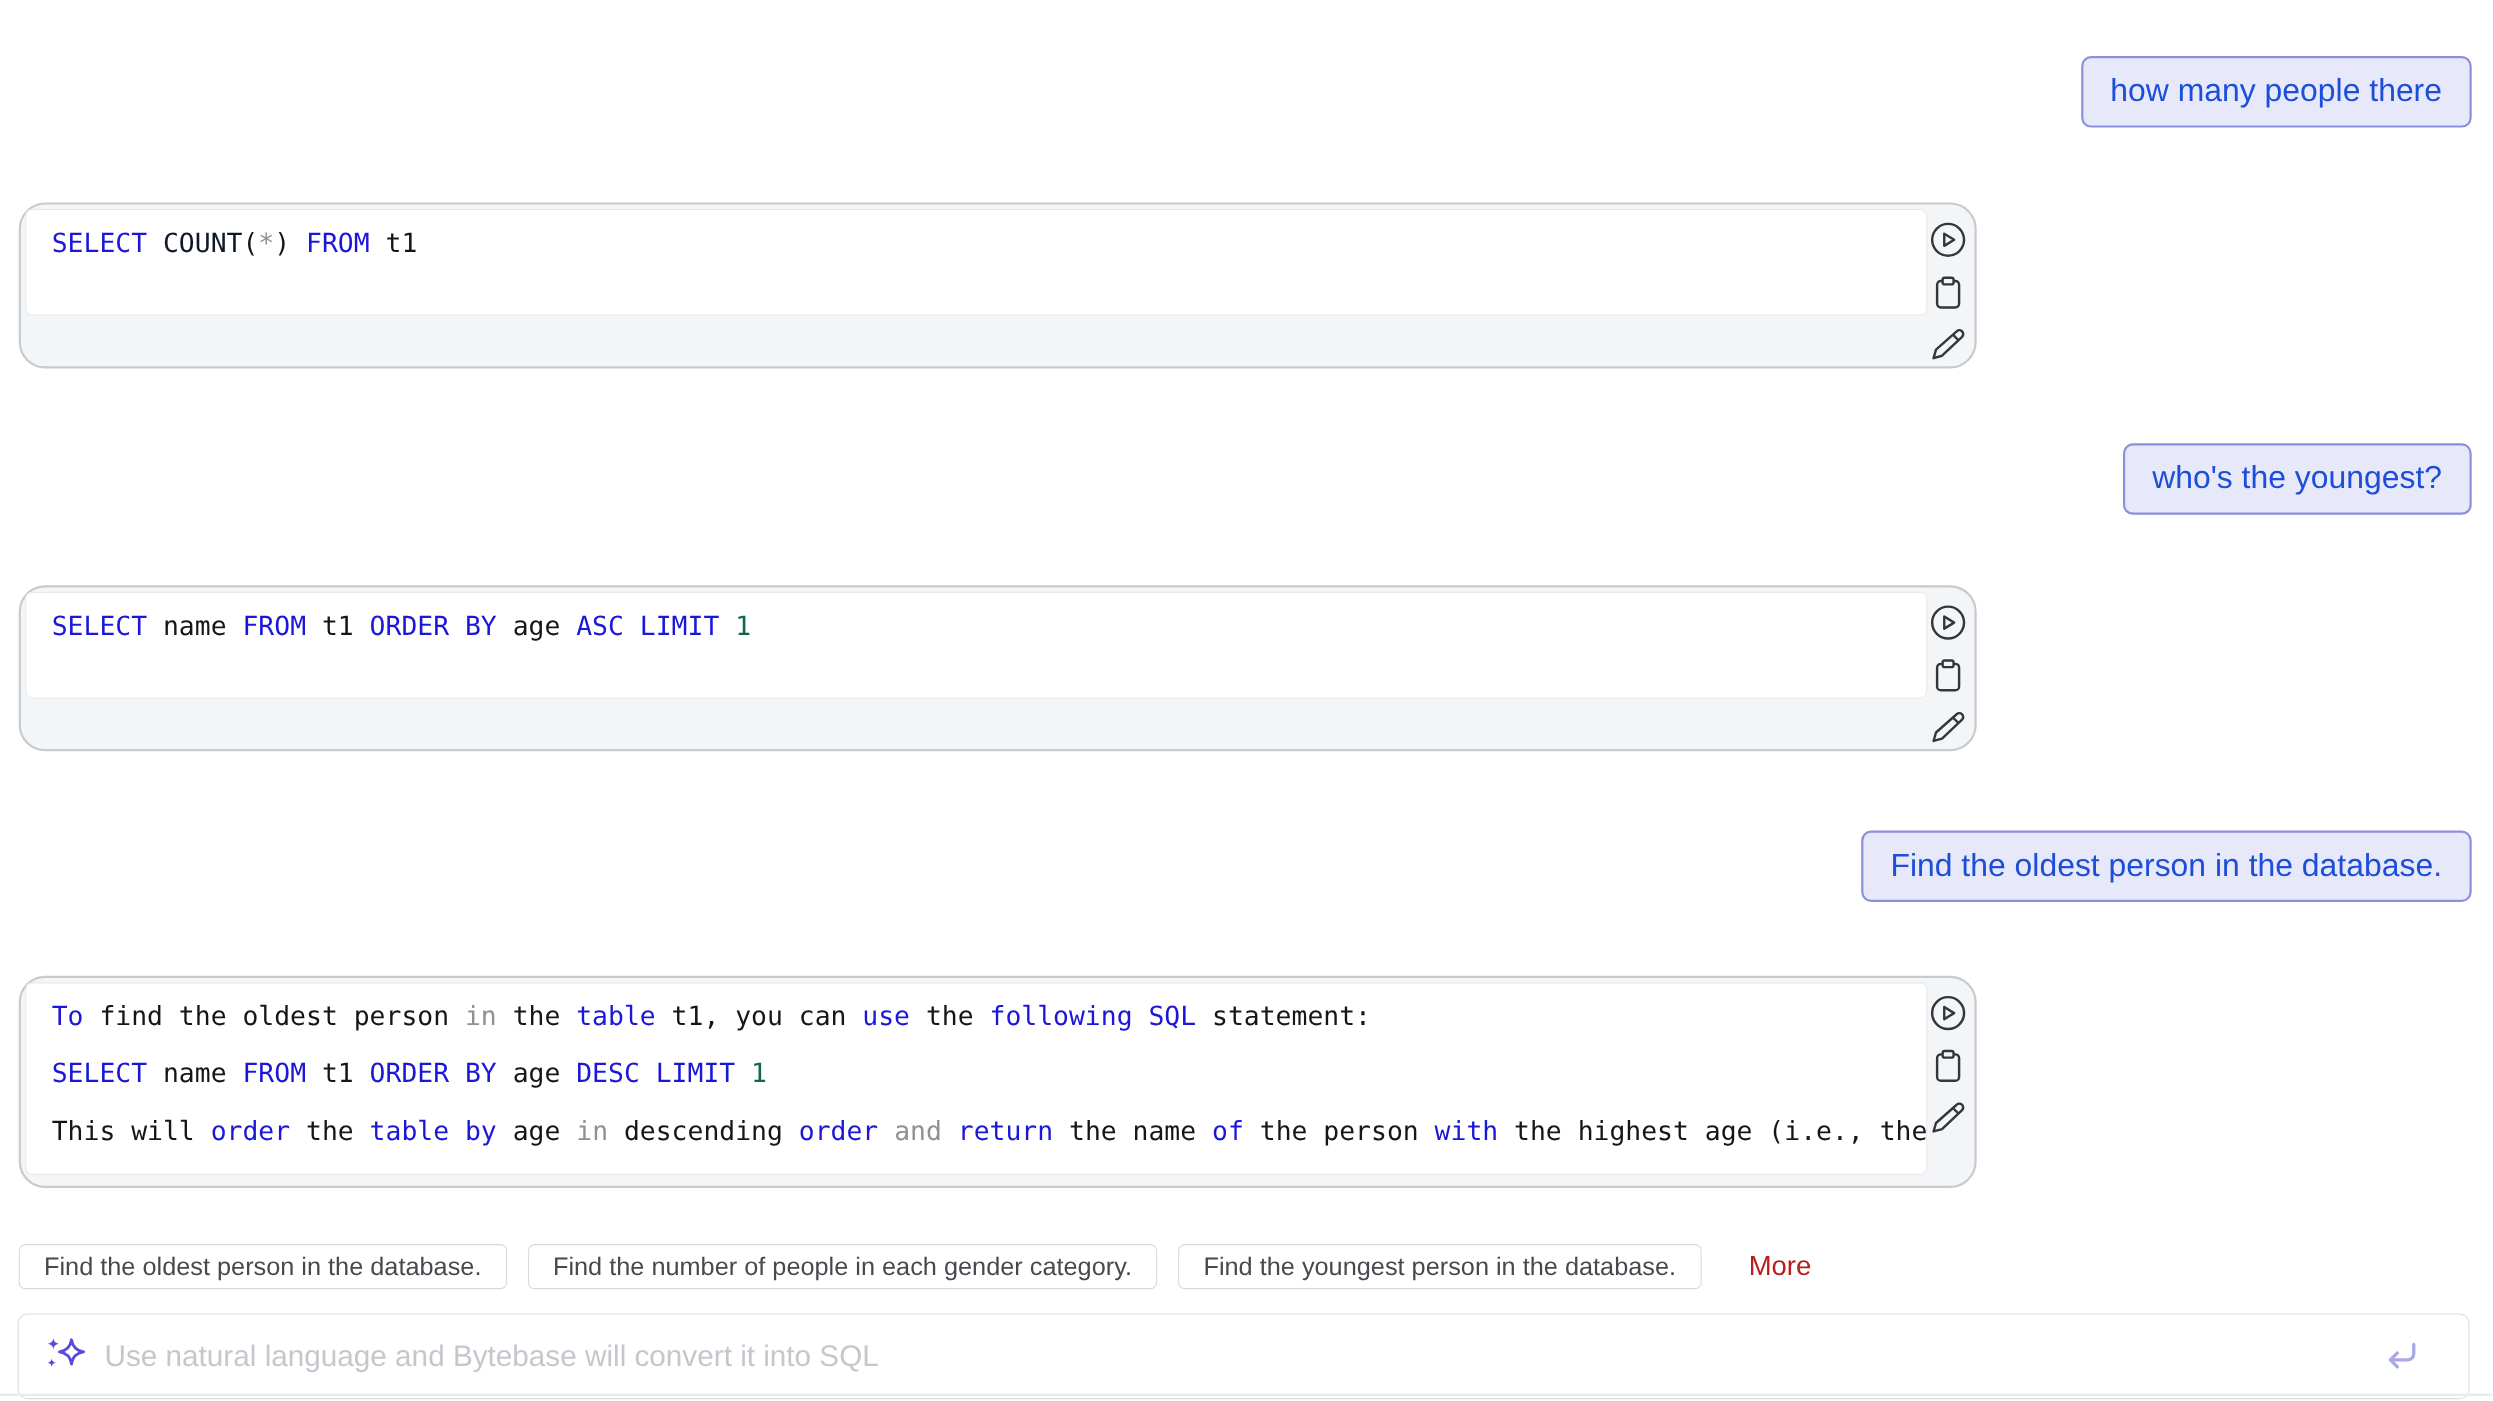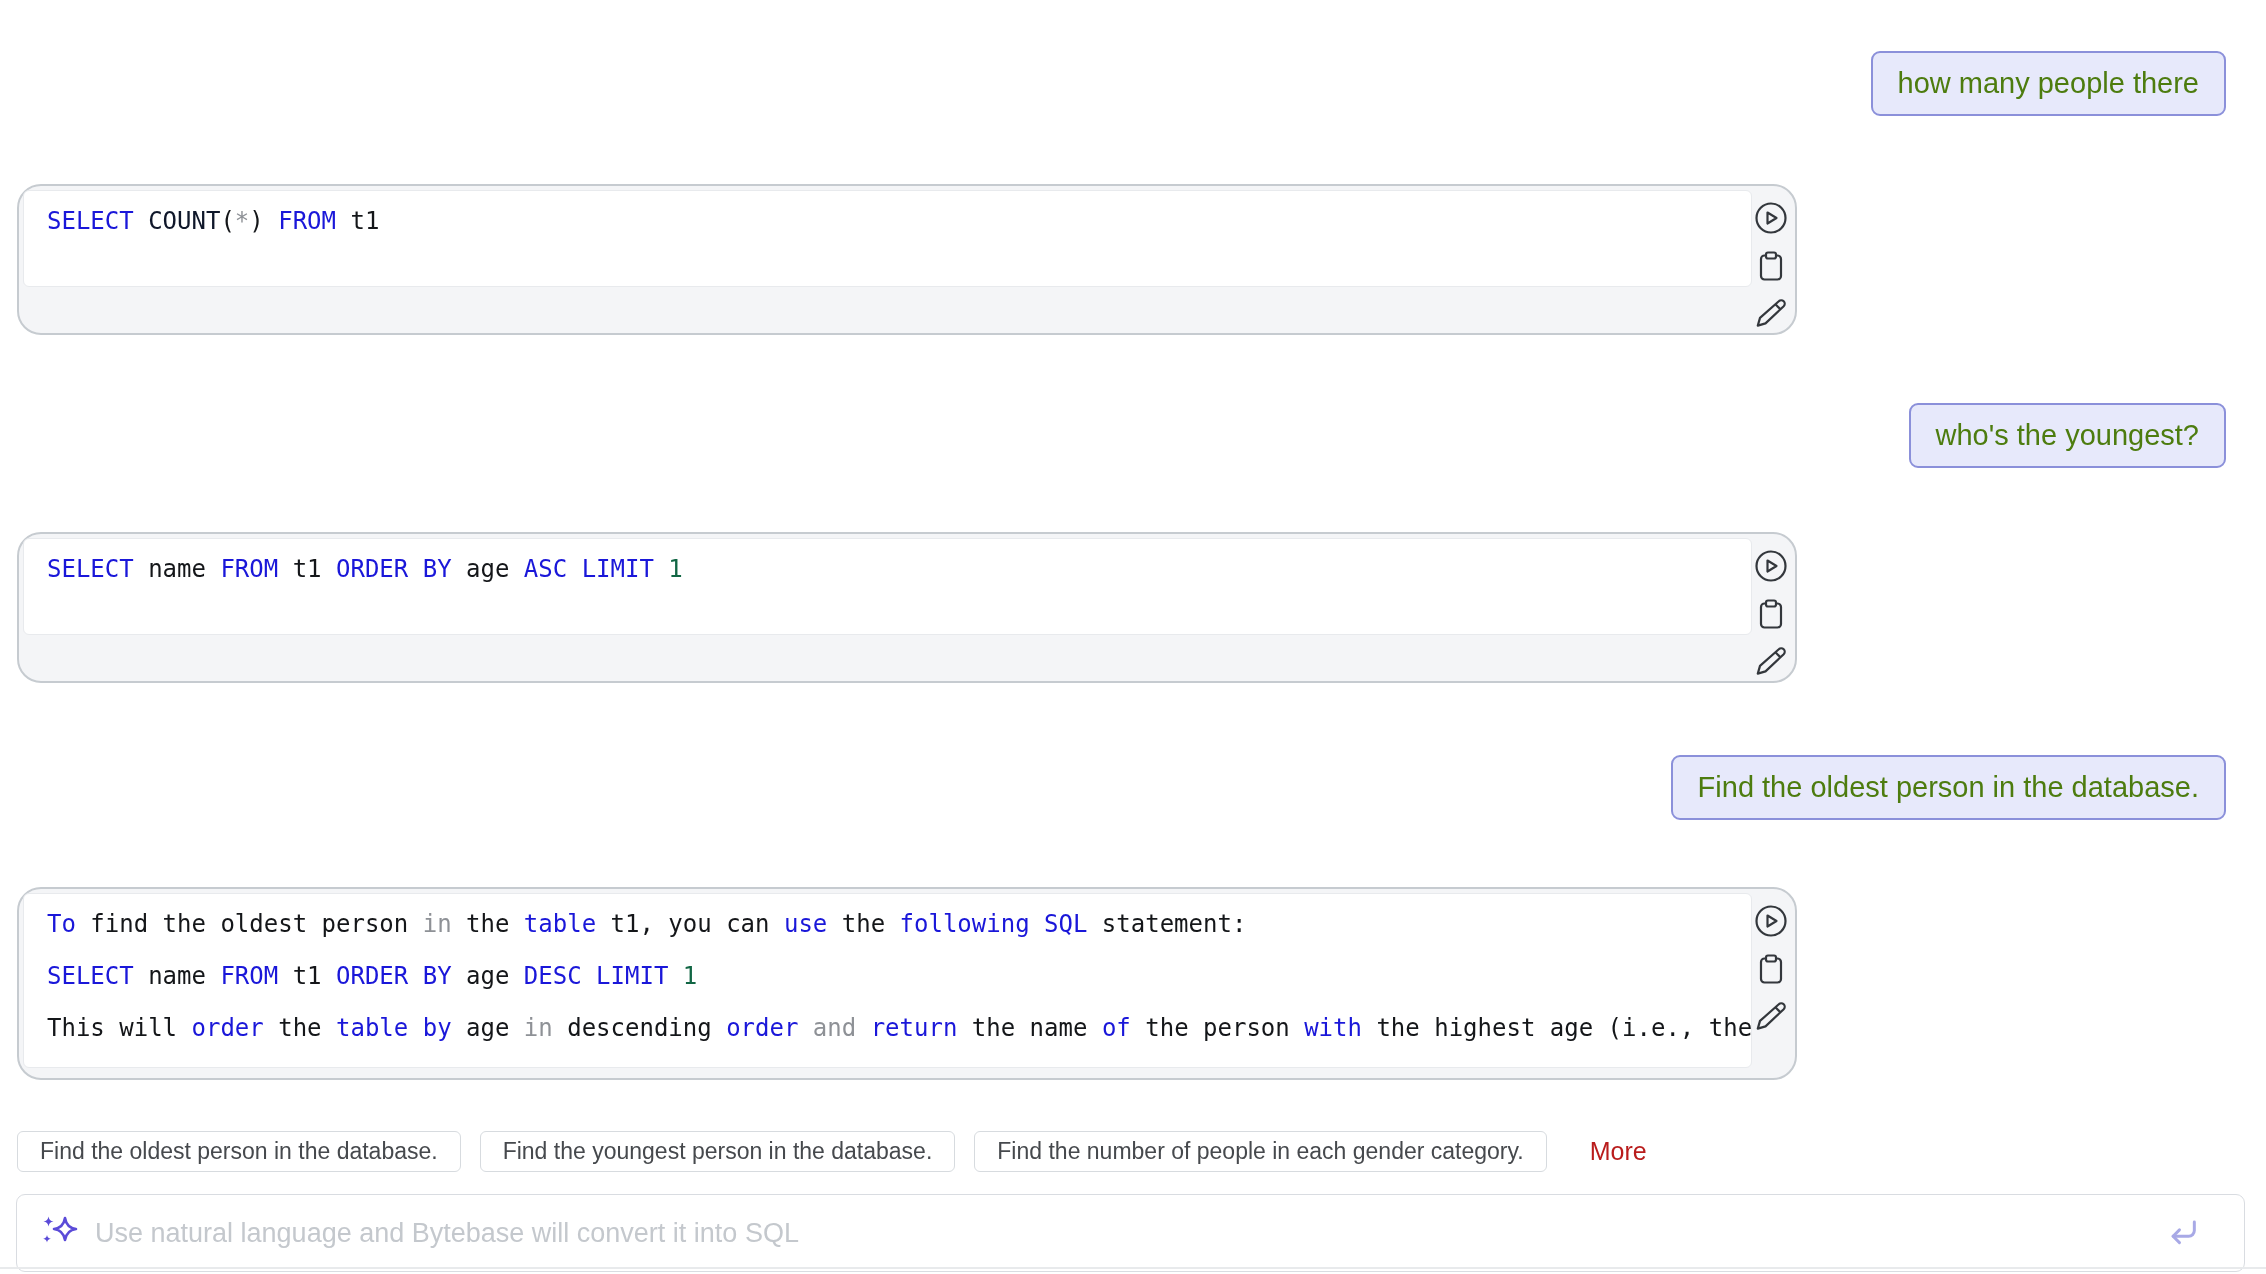--- a/index.html
+++ b/index.html
@@ -1,24 +1,24 @@
 <!DOCTYPE html>
 <html><head>
 <meta charset="utf-8">
 <style>
   * { margin:0; padding:0; box-sizing:border-box; }
   body { background:#ffffff; font-family:"Liberation Sans", sans-serif; }
   .page { position:relative; width:2266px; height:1274px; background:#ffffff; overflow:hidden; }
 
   
   .bubble {
-    position:absolute; right:40px; height:65px;
+    position:absolute; right:19px; height:65px;
     background:#e7e9fb; border:2px solid #8b90da; border-radius:9px;
     display:flex; align-items:center; padding:0 25px;
-    font-size:29px; color:#4d7c0f; white-space:nowrap;
+    font-size:29px; color:#1d4ed8; white-space:nowrap;
   }
 
   
   .sqlbox {
     position:absolute; left:17px; width:1780px;
     background:#f4f5f7; border:2px solid #c6cbd0; border-radius:24px;
   }
   .sqlbox .inner {
     position:absolute; left:4px; top:4px; width:1729px;
     background:#ffffff; border:1px solid #e8eaed; border-radius:6px;
@@ -158,22 +158,22 @@
         <svg width="36" height="36" viewBox="0 0 36 36">
           <path d="M25.8 5.3 a3.4 3.4 0 0 1 4.9 4.9 L12.5 27.4 L4.8 29.6 L7 21.9 Z" fill="none" stroke="#33373c" stroke-width="2.2" stroke-linejoin="round"></path>
           <path d="M22.6 8.5 l4.9 4.9" fill="none" stroke="#33373c" stroke-width="2.2"></path>
         </svg>
       </button>
     </div>
   </div>
 
   <div class="sugg-row">
     <button class="sugg-btn">Find the oldest person in the database.</button>
+    <button class="sugg-btn">Find the number of people in each gender category.</button>
     <button class="sugg-btn">Find the youngest person in the database.</button>
-    <button class="sugg-btn">Find the number of people in each gender category.</button>
     <button class="more-link">More</button>
   </div>
 
   <div class="composer">
     <span class="sparkles">
       <svg width="40" height="40" viewBox="0 0 40 40">
         <path d="M26 7 c1.1 6.9 4.3 10.1 11 11 c-6.7 0.9 -9.9 4.1 -11 11 c-1.1 -6.9 -4.3 -10.1 -11 -11 c6.7 -0.9 9.9 -4.1 11 -11 Z" fill="none" stroke="#5b4bd8" stroke-width="2.6" stroke-linejoin="round"></path>
         <path d="M9.5 5.5 c0.5 3 1.9 4.4 5 5 c-3.1 0.6 -4.5 2 -5 5 c-0.5 -3 -1.9 -4.4 -5 -5 c3.1 -0.6 4.5 -2 5 -5 Z" fill="#5b4bd8"></path>
         <path d="M8 24 c0.4 2.3 1.4 3.3 3.8 3.8 c-2.4 0.5 -3.4 1.5 -3.8 3.8 c-0.4 -2.3 -1.4 -3.3 -3.8 -3.8 c2.4 -0.5 3.4 -1.5 3.8 -3.8 Z" fill="#5b4bd8"></path>
       </svg>

